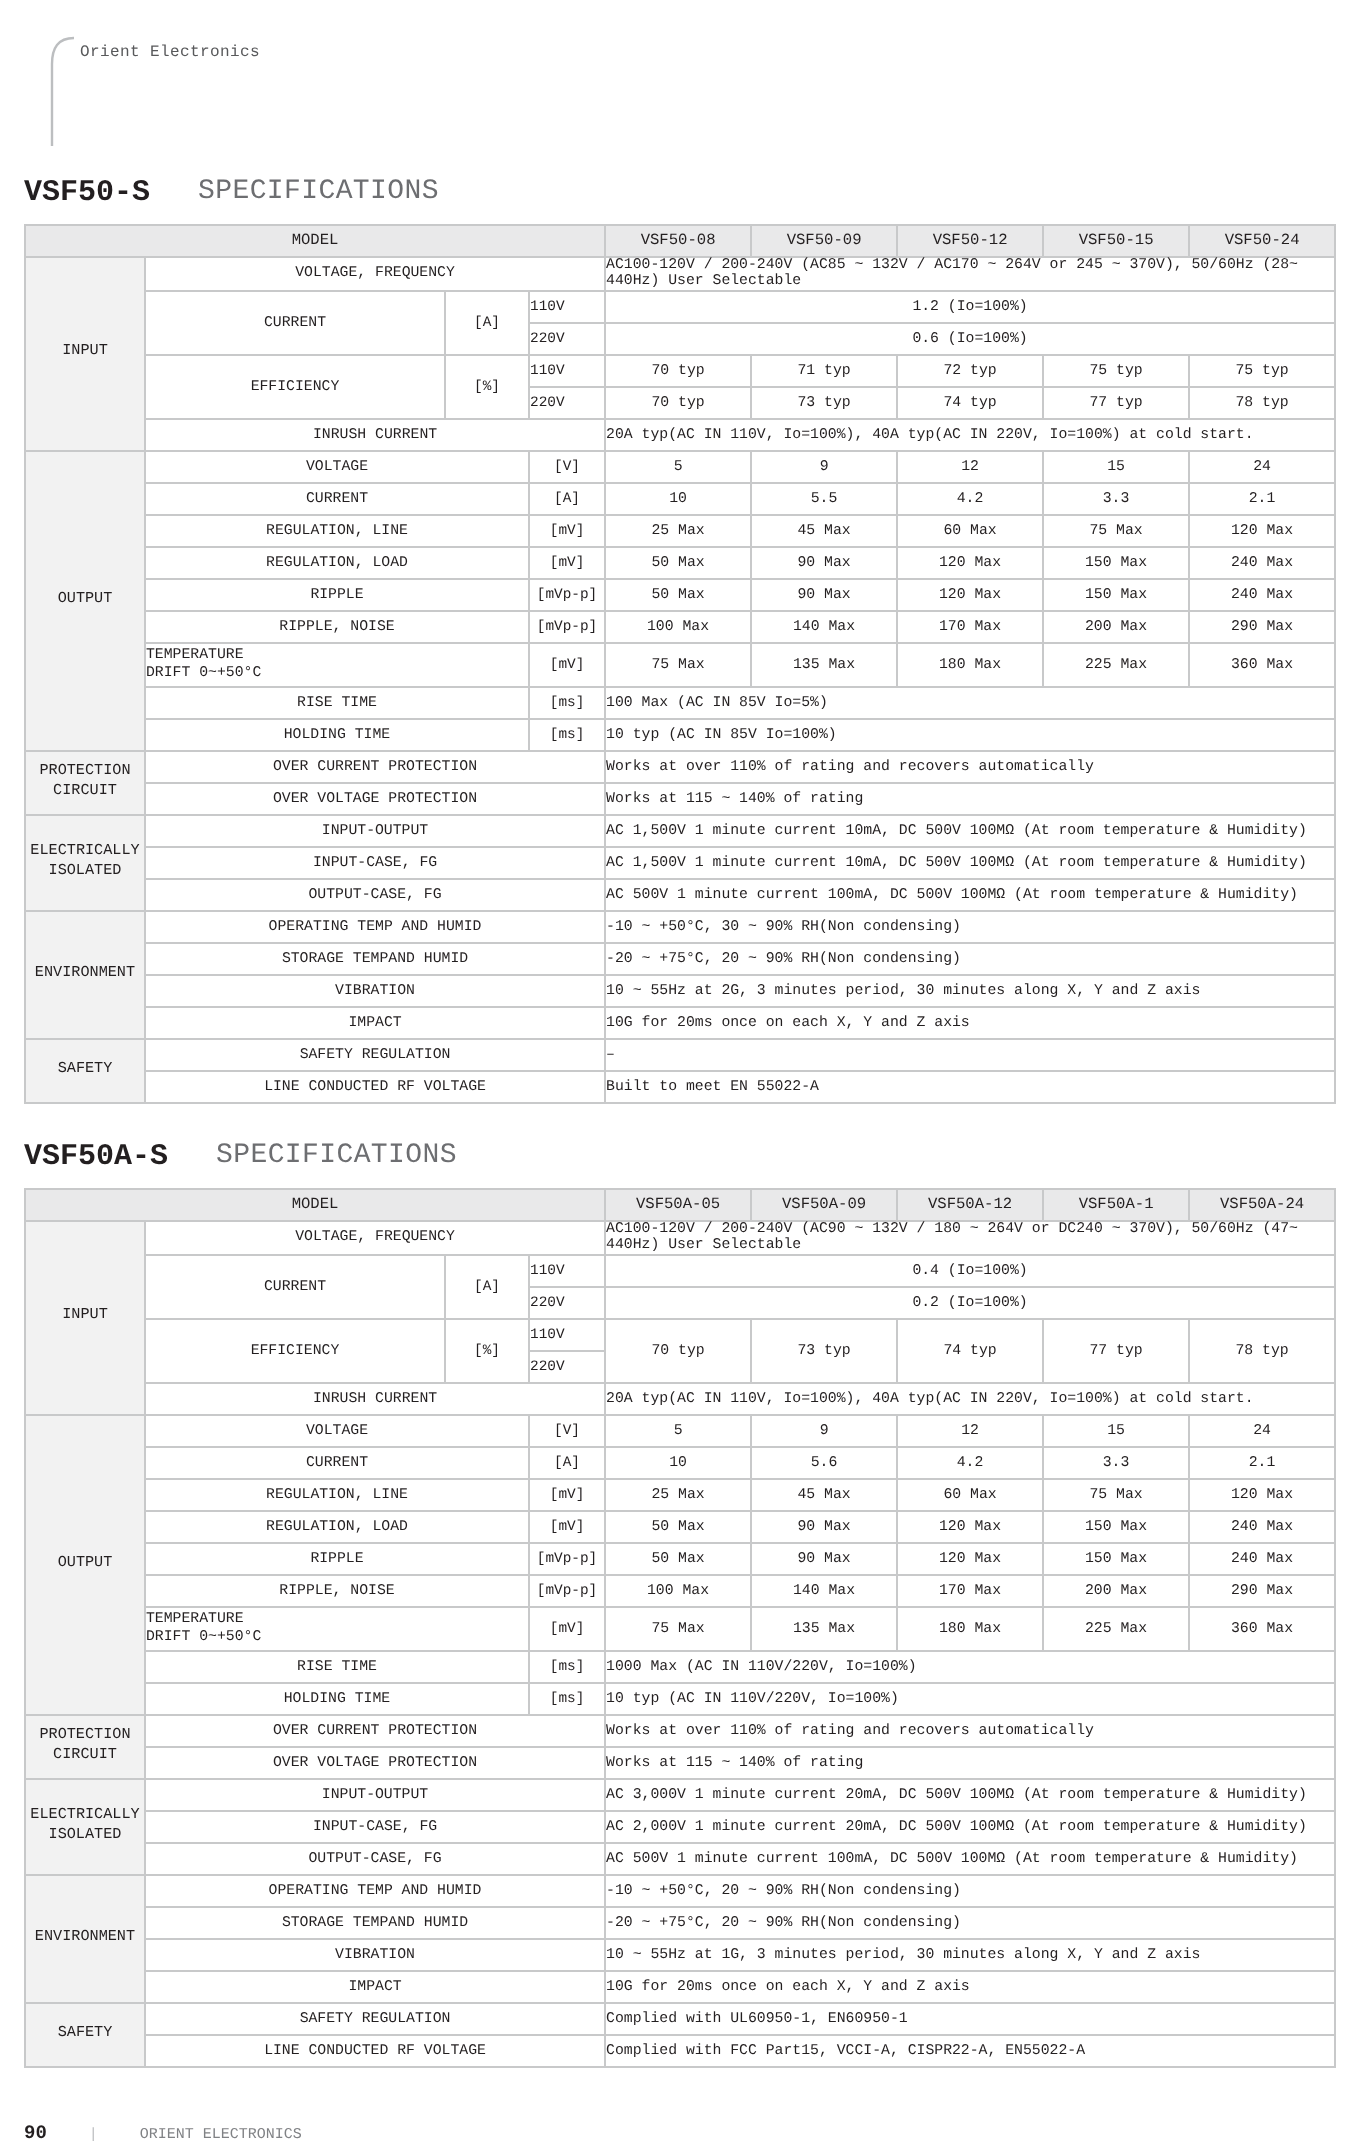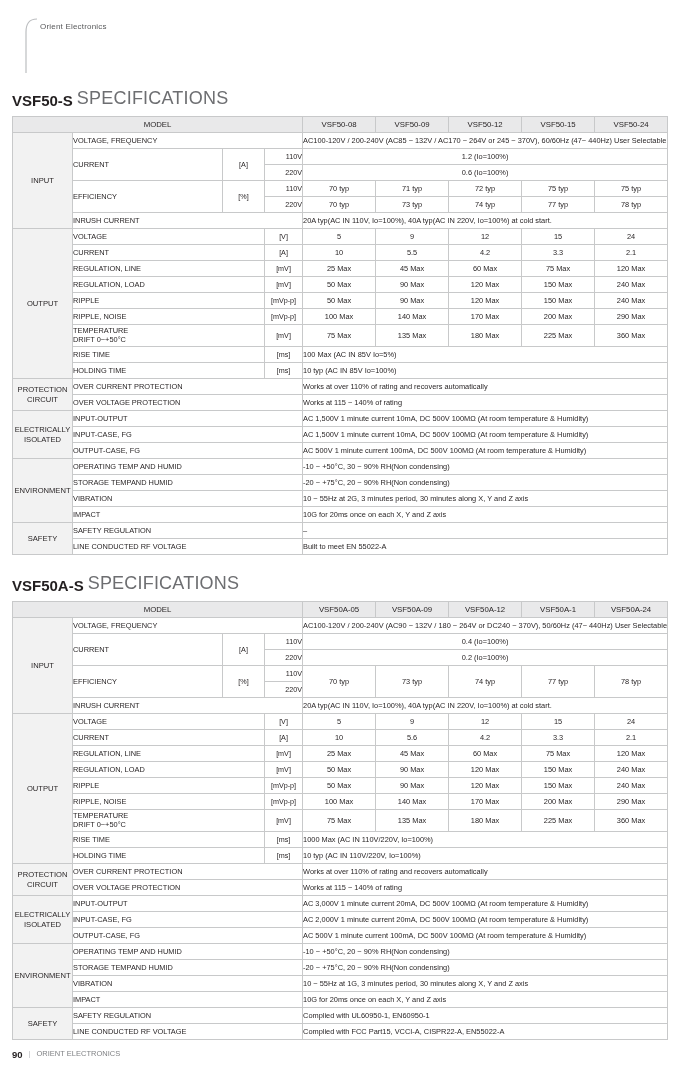--- a/index.html
+++ b/index.html
@@ -14,20 +14,21 @@
     color: #231f20;
     position: relative;
     overflow: hidden;
   }
   .page {
     position: relative;
     width: 628px;
     height: 1076px;
     box-sizing: border-box;
     padding: 0 12px;
+    font-family: Liberation Mono, monospace;
   }
 
   
   .header {
     position: relative;
     padding: 22px 0 0 28px;
     height: 70px;
     box-sizing: border-box;
   }
   .header-bracket {
@@ -49,30 +50,30 @@
     font-weight: bold;
     color: #231f20;
     letter-spacing: -0.2px;
     margin: 0;
   }
 
   
   .section-title {
     margin: 18px 0 7px 0;
     display: flex;
-    align-items: flex-end;
-    gap: 4px;
+    align-items: flex-start;
+    gap: 24px;
   }
   .section-title .model {
     font-size: 15px;
     font-weight: bold;
     color: #231f20;
   }
   .section-title .spec {
-    font-size: 18px;
+    font-size: 14px;
     color: #6d6e71;
     letter-spacing: .2px;
   }
 
   
   table.spec {
     width: 656px;
     border-collapse: collapse;
     table-layout: fixed;
     font-size: 7.4px;
@@ -94,29 +95,29 @@
     line-height: 1.25;
     margin-left: 48px;
   }
   .hdr {
     background: #e9e9ea !important;
     text-align: center;
     font-size: 7.8px;
   }
   .lbl {
     padding-left: 5px;
-    text-align: left;
+    text-align: center;
     font-size: 7.4px;
   }
   .unit {
     text-align: center;
     font-size: 7.2px;
   }
   .volt {
-    text-align: right;
+    text-align: left;
     font-size: 7.2px;
   }
   .val {
     text-align: center;
     font-size: 7.4px;
   }
   .span-text {
     padding-left: 5px;
     text-align: left;
     font-size: 7.4px;
@@ -131,24 +132,24 @@
   col.c-grp   { width: 60px; }
   col.c-lbl   { width: 150px; }
   col.c-unit  { width: 42px; }
   col.c-volt  { width: 38px; }
   col.c-v1, col.c-v2, col.c-v3, col.c-v4, col.c-v5 { width: 73px; }
 
   
   .footer {
     position: absolute;
     left: 12px;
-    bottom: 16px;
+    bottom: 4px;
     display: flex;
-    align-items: flex-start;
-    gap: 6px;
+    align-items: flex-end;
+    gap: 21px;
     font-size: 7.5px;
     color: #808285;
   }
   .footer .pageno {
     font-size: 9.5px;
     font-weight: bold;
     color: #231f20;
   }
   .footer .divider {
     color: #bcbec0;
@@ -191,21 +192,21 @@
         <td class="hdr">VSF50-08</td>
         <td class="hdr">VSF50-09</td>
         <td class="hdr">VSF50-12</td>
         <td class="hdr">VSF50-15</td>
         <td class="hdr">VSF50-24</td>
       </tr>
 
       <tr>
         <td class="grp" rowspan="6">INPUT</td>
         <td class="lbl" colspan="3">VOLTAGE, FREQUENCY</td>
-        <td class="span-text" colspan="5">AC100-120V / 200-240V (AC85 ~ 132V / AC170 ~ 264V or 245 ~ 370V), 60/60Hz (47~ 440Hz) User Selectable</td>
+        <td class="span-text" colspan="5">AC100-120V / 200-240V (AC85 ~ 132V / AC170 ~ 264V or 245 ~ 370V), 50/60Hz (28~ 440Hz) User Selectable</td>
       </tr>
       <tr>
         <td class="lbl" rowspan="2">CURRENT</td>
         <td class="unit" rowspan="2">[A]</td>
         <td class="volt">110V</td>
         <td class="val" colspan="5">1.2 (Io=100%)</td>
       </tr>
       <tr>
         <td class="volt">220V</td>
         <td class="val" colspan="5">0.6 (Io=100%)</td>

